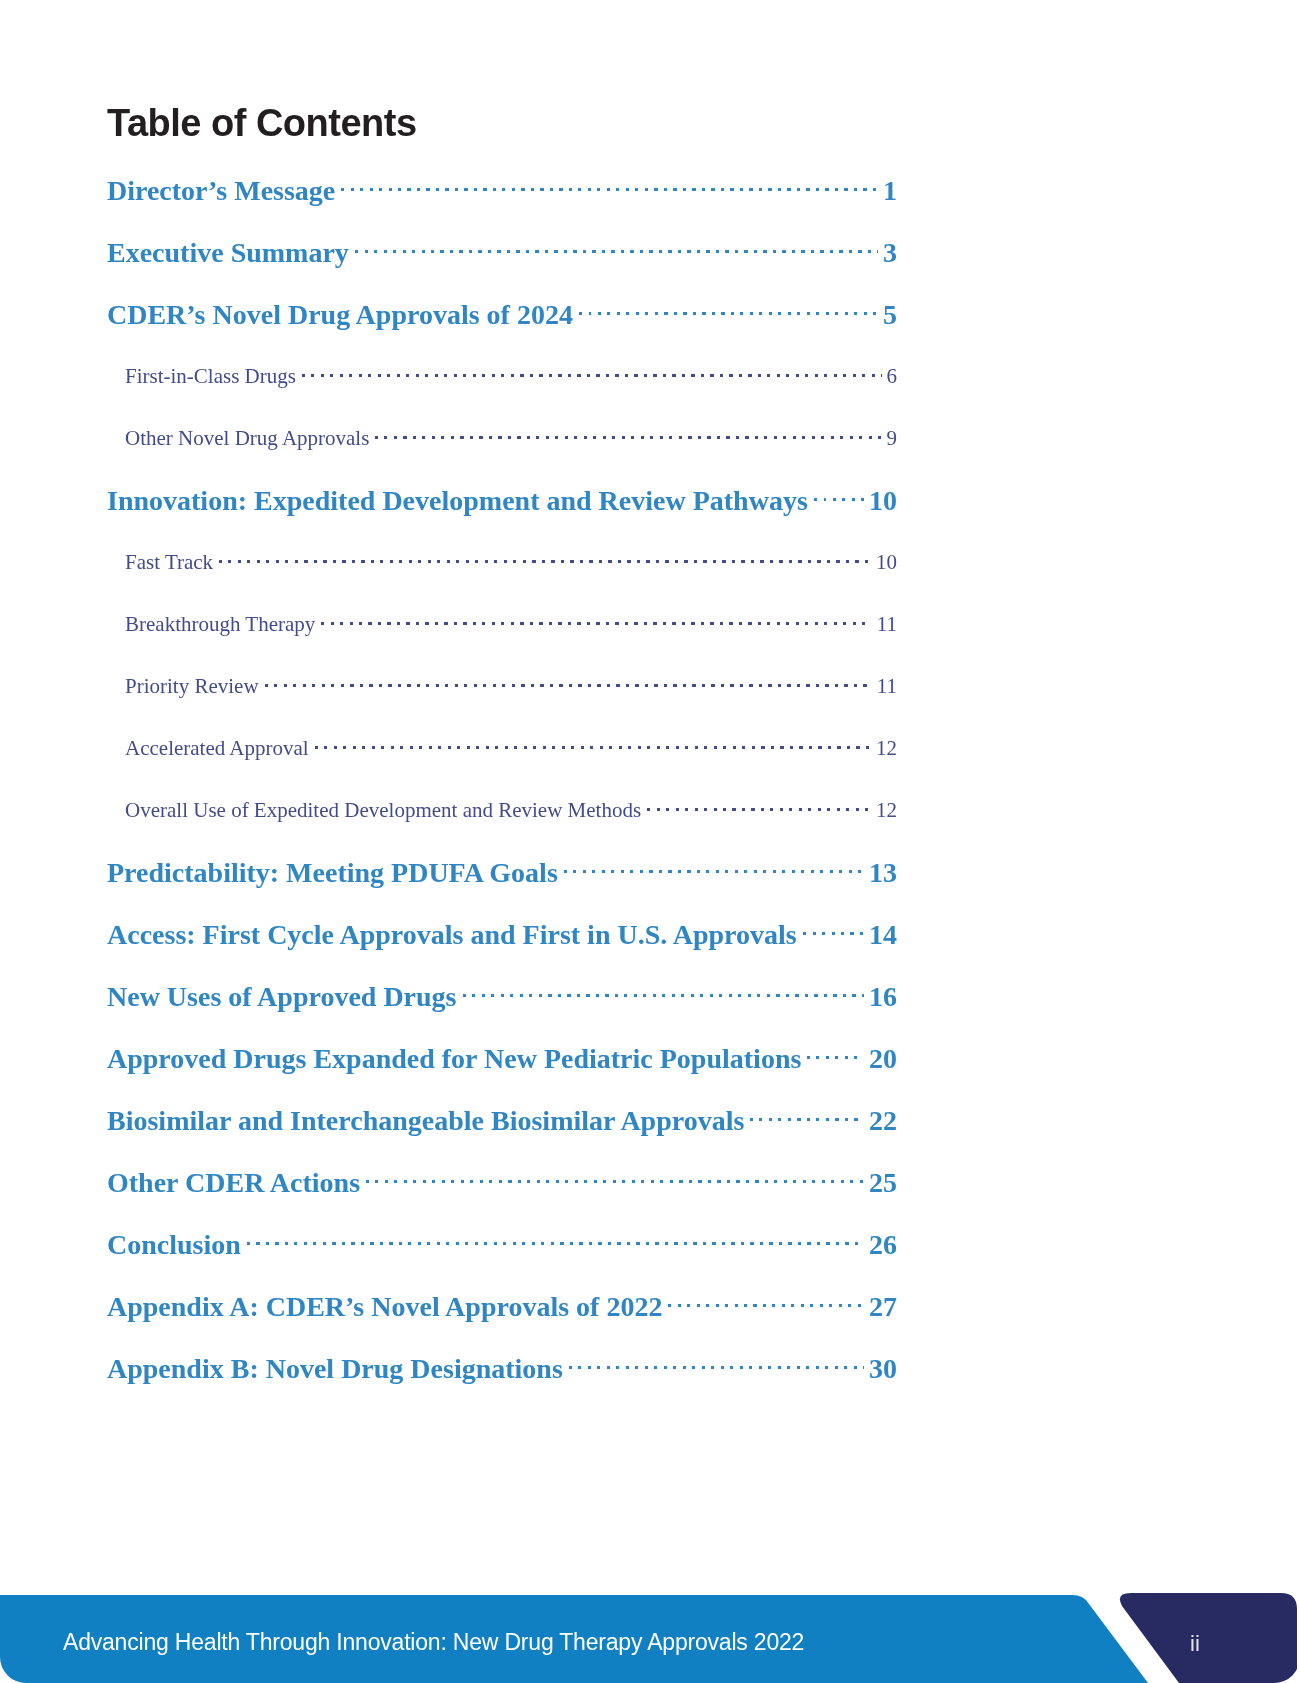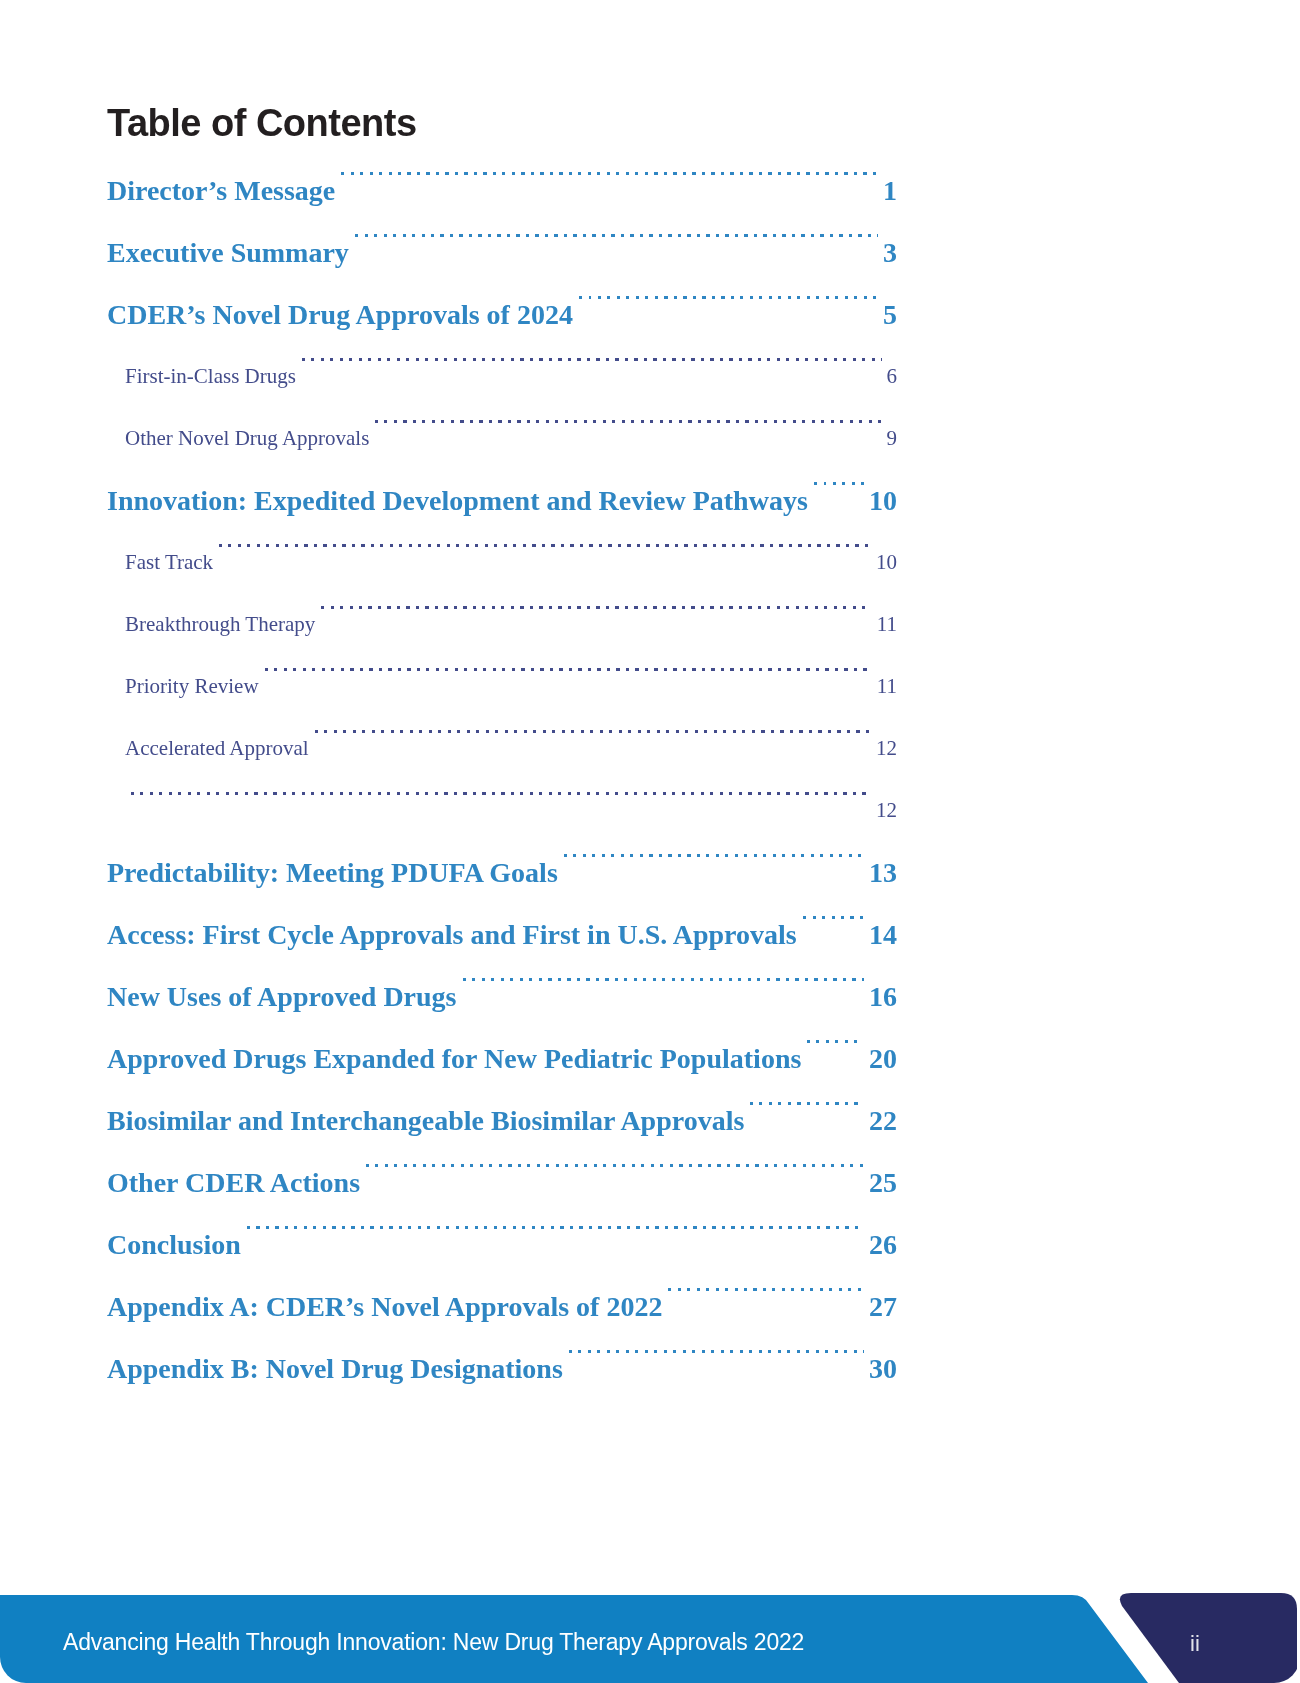--- a/index.html
+++ b/index.html
@@ -20,21 +20,21 @@
     font-family:"Liberation Sans", sans-serif;
     font-weight:700;
     font-size:38px;
     line-height:44px;
     letter-spacing:-0.5px;
     color:var(--heading,#231F20);
     margin:0 0 28px 0;
   }
   .toc-row {
     display:flex;
-    align-items:flex-start;
+    align-items:center;
     margin-bottom:27px;
   }
   .toc-row.level1 {
     font-weight:bold;
     font-size:28px;
     line-height:35px;
     color:var(--level1,#2F86C3);
   }
   .toc-row.level2 {
     font-weight:normal;
@@ -123,20 +123,21 @@
           <span class="toc-label">Priority Review</span>
           <span class="toc-leader"></span>
           <span class="toc-page">11</span>
         </div>
         <div class="toc-row level2">
           <span class="toc-label">Accelerated Approval</span>
           <span class="toc-leader"></span>
           <span class="toc-page">12</span>
         </div>
         <div class="toc-row level2">
+          <span class="toc-label">Overall Use of Expedited Development and Review Methods</span>
           <span class="toc-leader"></span>
           <span class="toc-page">12</span>
         </div>
         <div class="toc-row level1">
           <span class="toc-label">Predictability: Meeting PDUFA Goals</span>
           <span class="toc-leader"></span>
           <span class="toc-page">13</span>
         </div>
         <div class="toc-row level1">
           <span class="toc-label">Access: First Cycle Approvals and First in U.S. Approvals</span>

